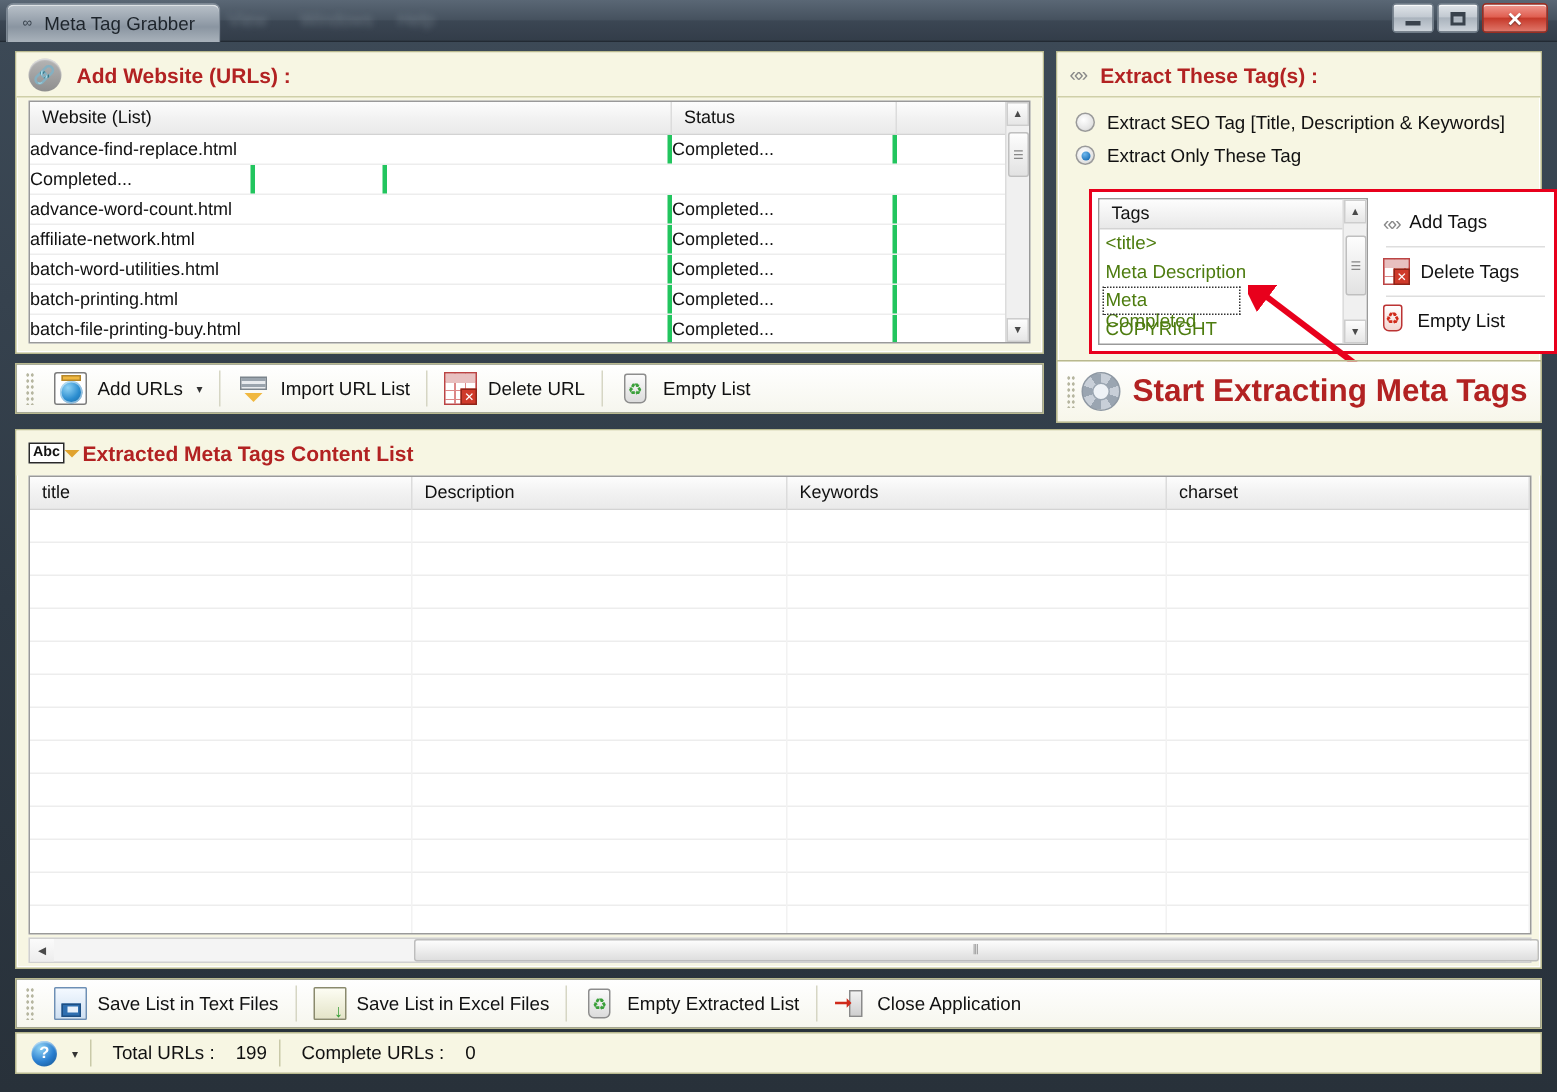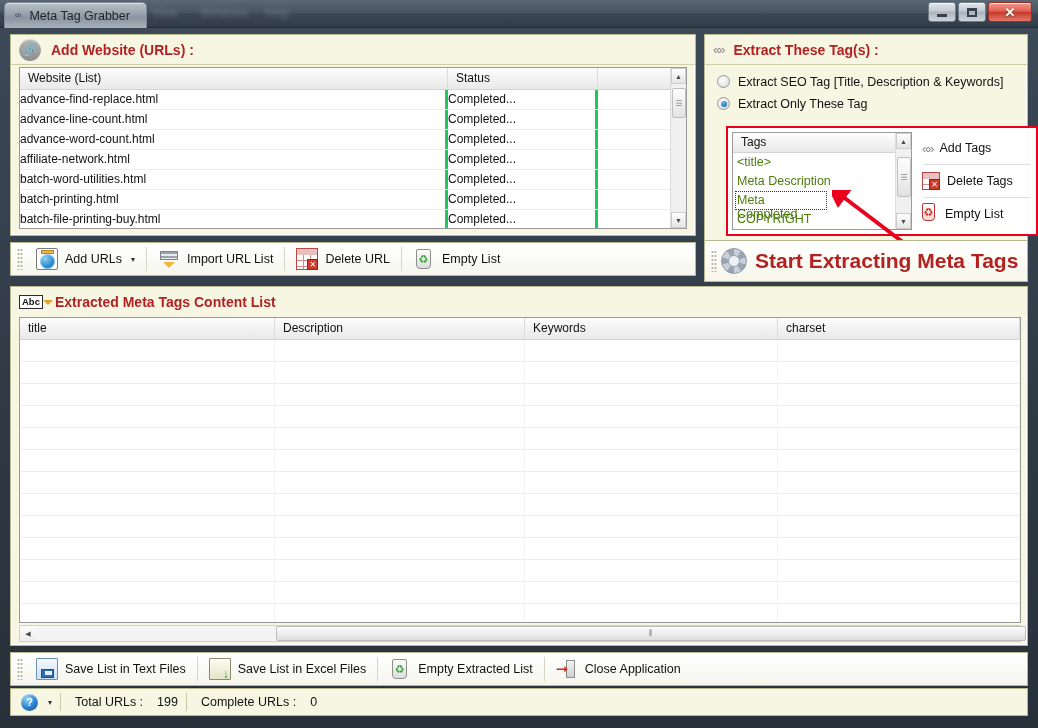--- a/index.html
+++ b/index.html
@@ -350,21 +350,20 @@
         <div class="hc u-c2">Status</div>
         <div class="hc u-c3"></div>
       </div>
       <div id="urlRows">
           <div class="grow">
             <div class="gc u-c1">advance-find-replace.html</div>
             <div class="gc u-c2">Completed...</div>
             <div class="gc u-c3"></div>
           </div>
           <div class="grow">
-            <div class="gc u-c1">advance-line-count.html</div>
             <div class="gc u-c2">Completed...</div>
             <div class="gc u-c3"></div>
           </div>
           <div class="grow">
             <div class="gc u-c1">advance-word-count.html</div>
             <div class="gc u-c2">Completed...</div>
             <div class="gc u-c3"></div>
           </div>
           <div class="grow">
             <div class="gc u-c1">affiliate-network.html</div>

